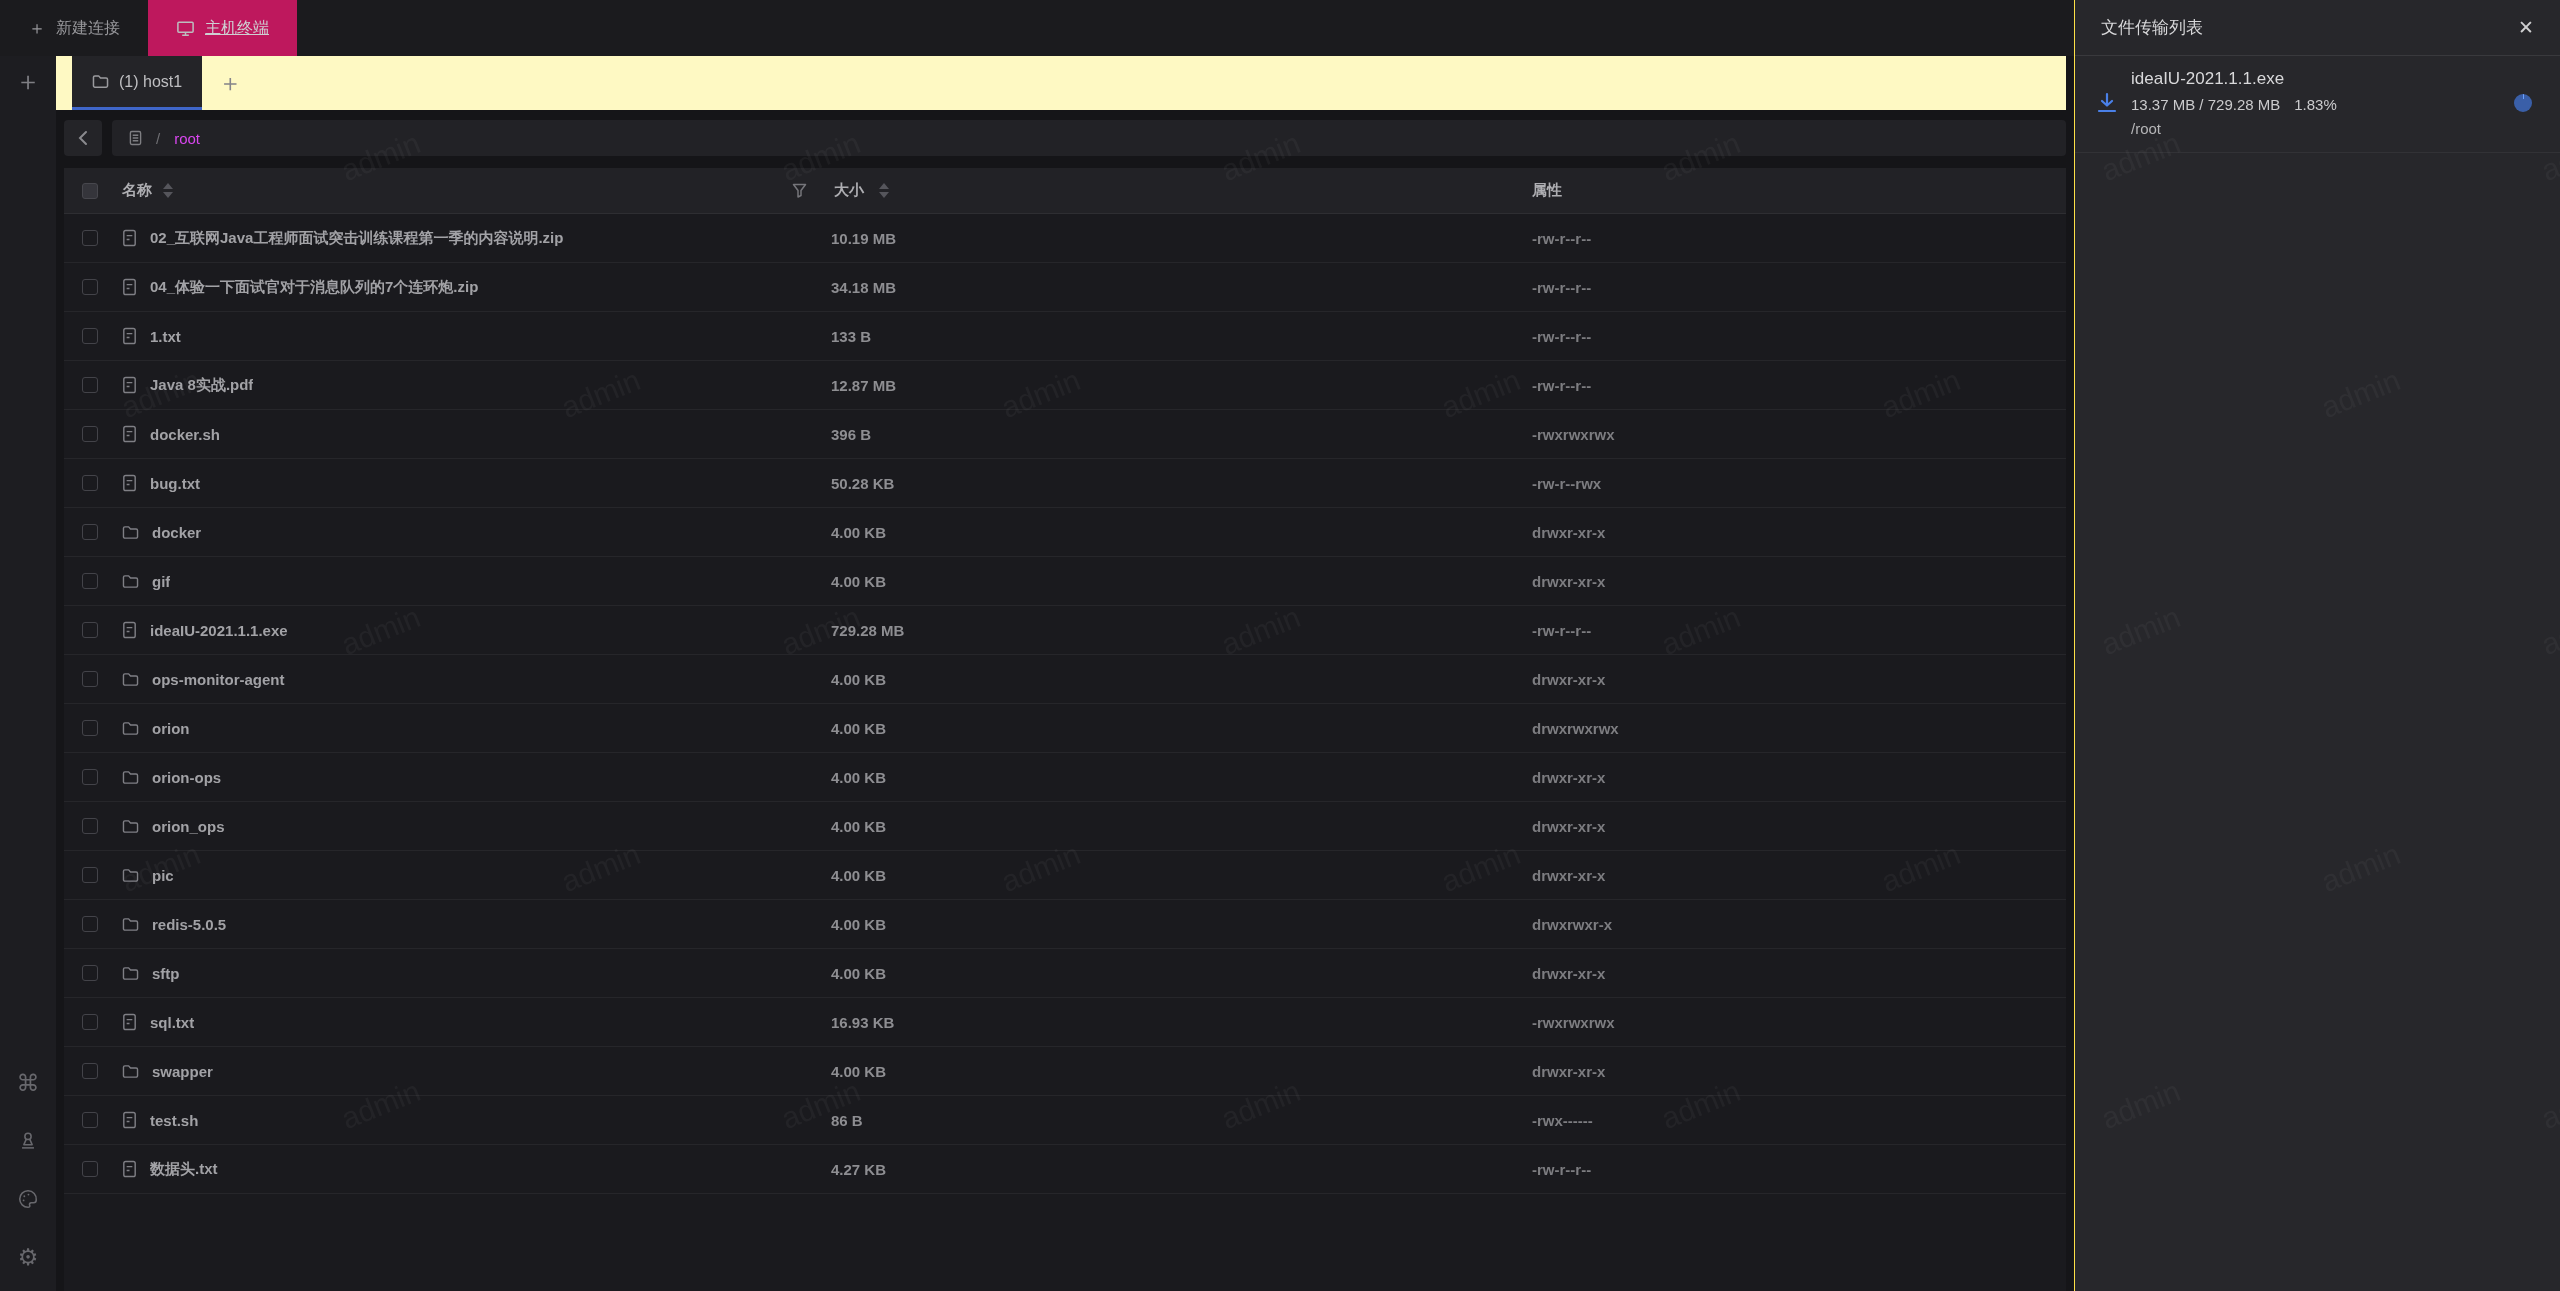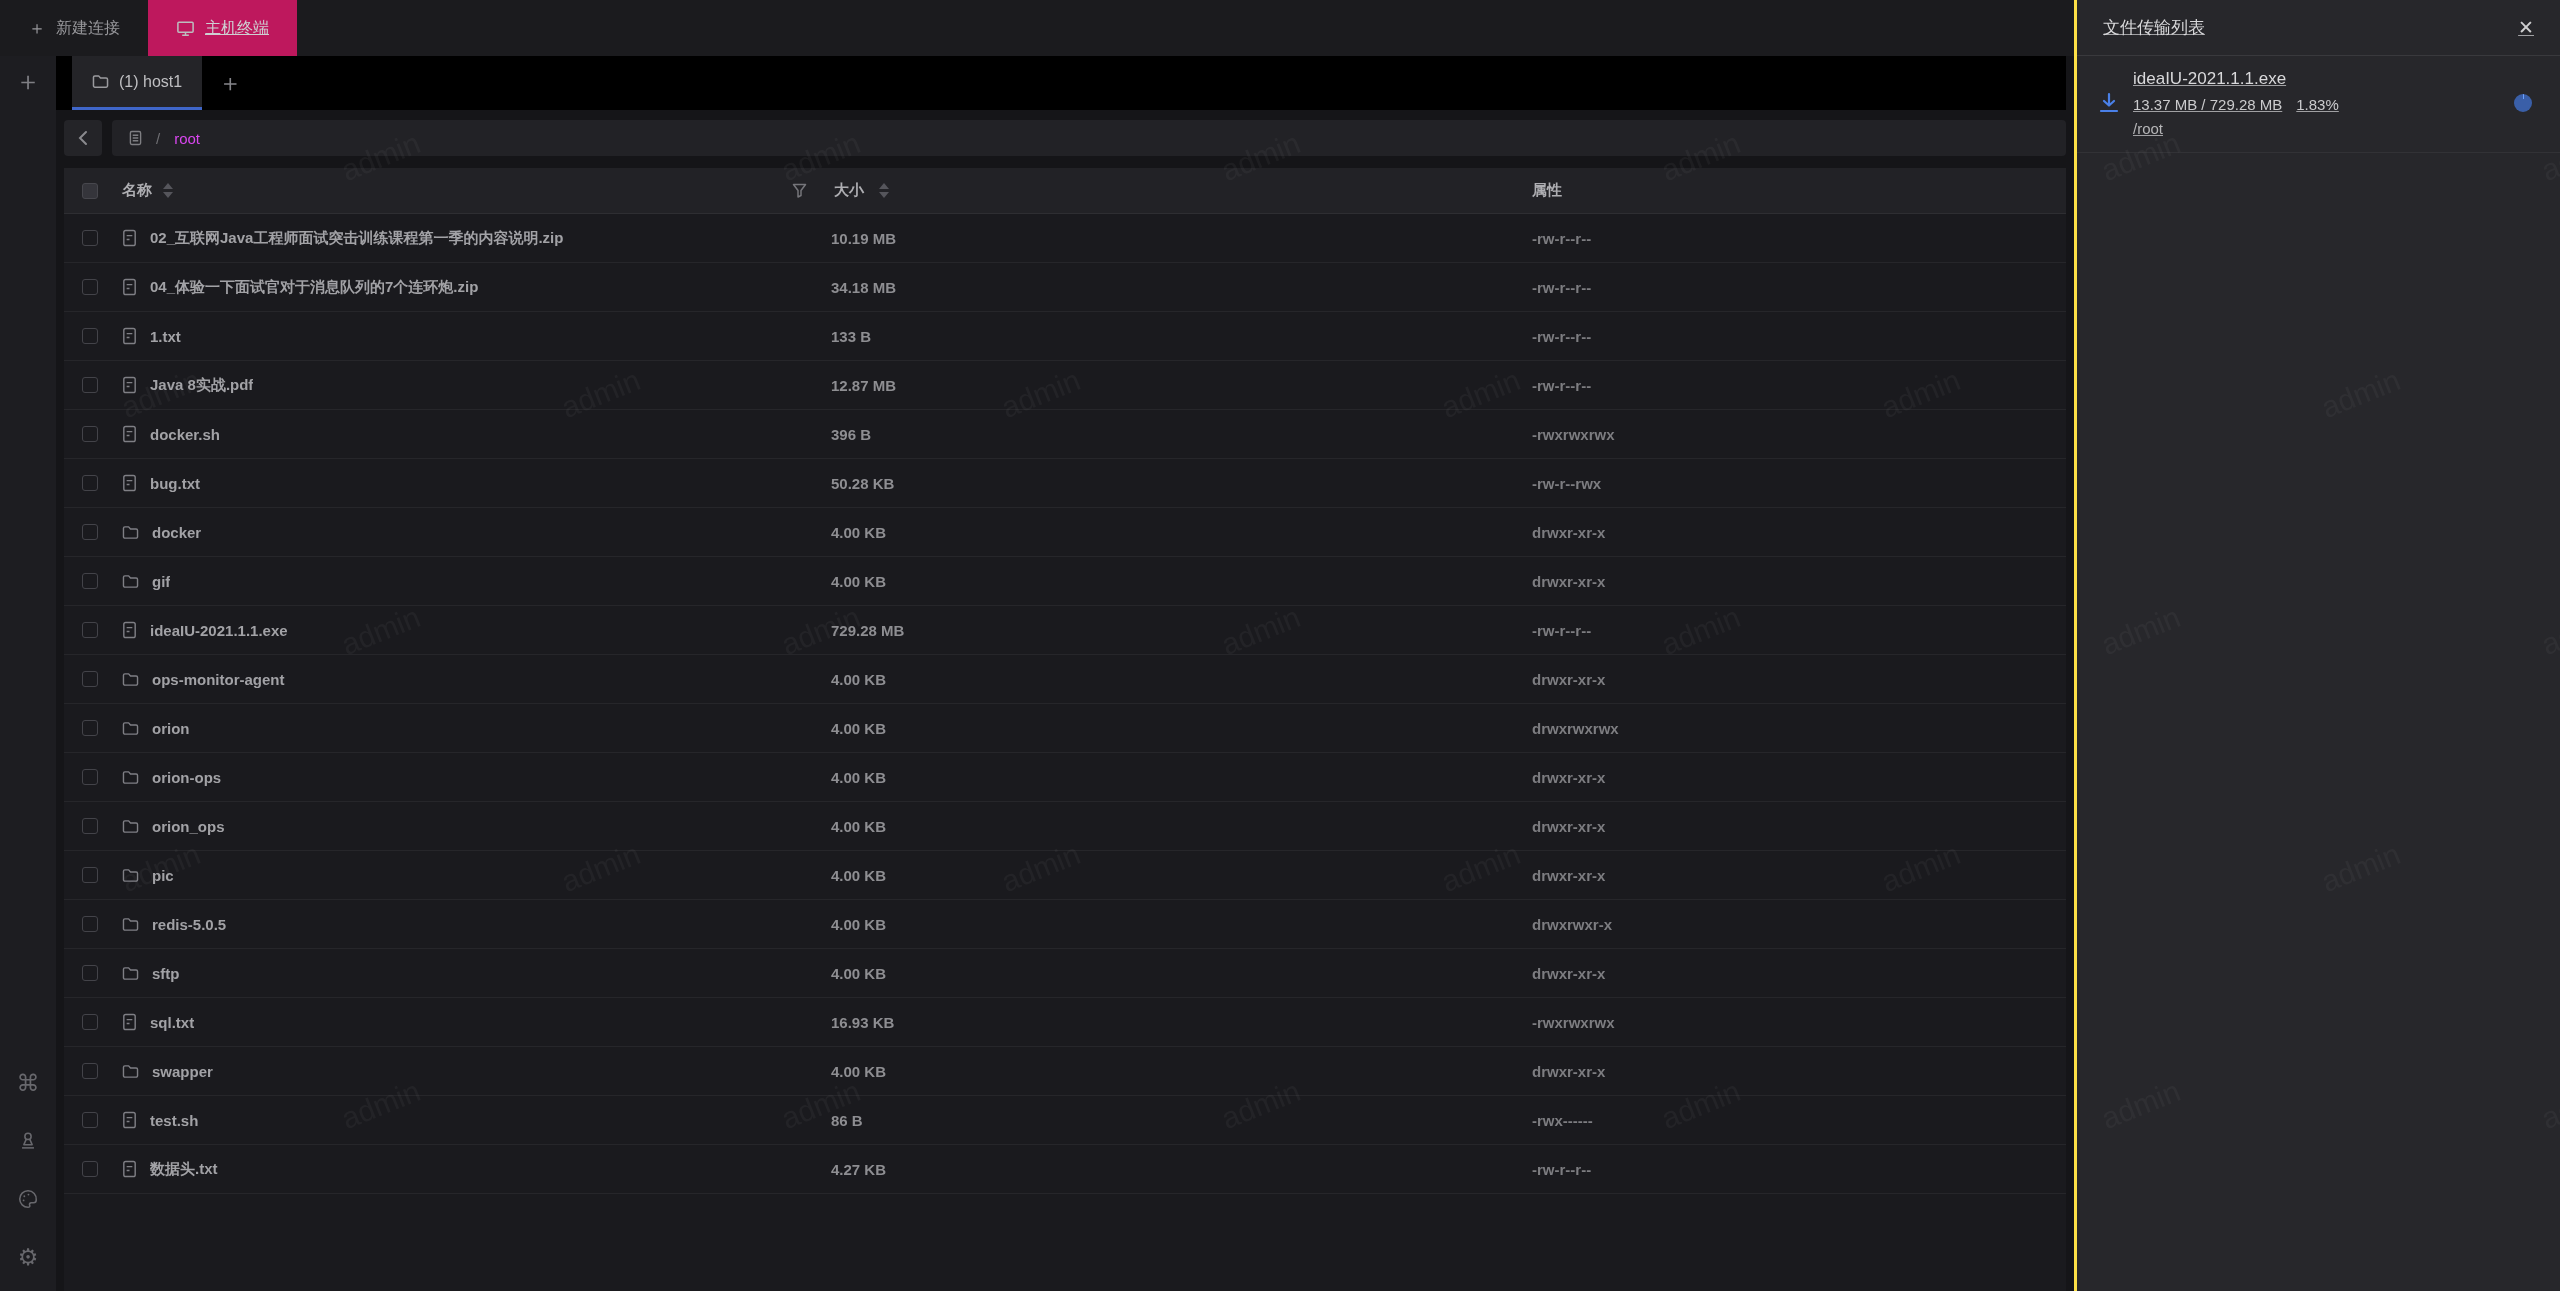--- a/index.html
+++ b/index.html
@@ -23,21 +23,21 @@
   .body-row { flex:1; display:flex; min-height:0; }
   .rail { width:56px; background:#1d1d21; display:flex; flex-direction:column; align-items:center; padding:12px 0 22px; }
   .rail-plus { font-size:26px; color:#7f7f84; line-height:1; cursor:pointer; }
   .rail-spacer { flex:1; }
   .rail-icon { margin-top:34px; color:#68686d; display:flex; align-items:center; justify-content:center; width:24px; height:24px; cursor:pointer; }
   .rail-icon .uglyph { font-size:23px; line-height:1; }
 
   .main { flex:1; display:flex; flex-direction:column; min-width:0; background:#151518; padding-right:8px; }
 
   
-  .tabstrip { flex:0 0 54px; background:#000000; display:flex; align-items:stretch; }
+  .tabstrip { flex:0 0 54px; background:#fef9c3; display:flex; align-items:stretch; }
   .tab { margin-left:16px; background:#242428; display:flex; align-items:center; gap:10px; padding:0 20px; font-size:16px; color:#bfbfc2; border-bottom:3px solid #3f66c9; cursor:pointer; white-space:nowrap; }
   .tab-add { width:56px; display:flex; align-items:center; justify-content:center; color:#85858a; font-size:24px; cursor:pointer; }
 
   
   .content { flex:1; display:flex; flex-direction:column; padding:10px 0 0 8px; min-height:0; }
   .crumb-row { display:flex; gap:10px; height:36px; margin-bottom:12px; flex:0 0 auto; }
   .back-btn { width:38px; background:#242428; border-radius:4px; display:flex; align-items:center; justify-content:center; color:#8a8a8e; cursor:pointer; }
   .crumb-bar { flex:1; background:#222226; border-radius:4px; display:flex; align-items:center; gap:14px; padding:0 17px; font-size:15px; color:#8f8f93; }
   .crumb-sep { color:#6f6f73; }
   .crumb-seg { color:#d946ef; cursor:pointer; }
@@ -55,21 +55,21 @@
   .car-dn { width:0; height:0; border-left:5px solid transparent; border-right:5px solid transparent; border-top:6px solid #55555b; }
   .size-head { display:flex; align-items:center; gap:13px; }
   .filter-ico { margin-right:14px; cursor:pointer; display:flex; }
   .name-cell { display:flex; align-items:center; gap:13px; min-width:0; }
   .fname { color:#a2a2a6; cursor:pointer; white-space:nowrap; overflow:hidden; text-overflow:ellipsis; }
   .size-cell { color:#8e8e92; padding-left:39px; }
   .attr-cell { color:#7d7d81; }
   .row-ico { display:flex; flex:0 0 auto; color:#7f7f85; }
 
   
-  .panel { width:486px; flex:0 0 486px; background:#27272b; border-left:3px solid #fde047; display:flex; flex-direction:column;text-decoration:underline; }
+  .panel { width:486px; flex:0 0 486px; background:#27272b; border-left:1px solid #fde047; display:flex; flex-direction:column; }
   .panel-head { flex:0 0 56px; display:flex; align-items:center; justify-content:space-between; padding:0 26px 0 26px; border-bottom:1px solid #39393d; }
   .panel-title { font-size:17px; color:#d8d8da; }
   .close-x { color:#cfcfd1; font-size:19px; cursor:pointer; line-height:1; }
   .titem { display:flex; align-items:center; padding:13px 16px 15px 8px; border-bottom:1px solid #323236; }
   .titem-icon { width:48px; display:flex; justify-content:center; flex:0 0 48px; color:#4a80e8; }
   .titem-main { flex:1; min-width:0; display:flex; flex-direction:column; gap:7px; }
   .titem-name { font-size:17px; color:#d9d9db; white-space:nowrap; overflow:hidden; text-overflow:ellipsis; }
   .titem-meta { font-size:15px; color:#cbcbcd; display:flex; gap:14px; }
   .titem-path { font-size:15px; color:#b6b6b8; }
   .titem-status { width:42px; flex:0 0 42px; display:flex; justify-content:center; align-items:center; }

